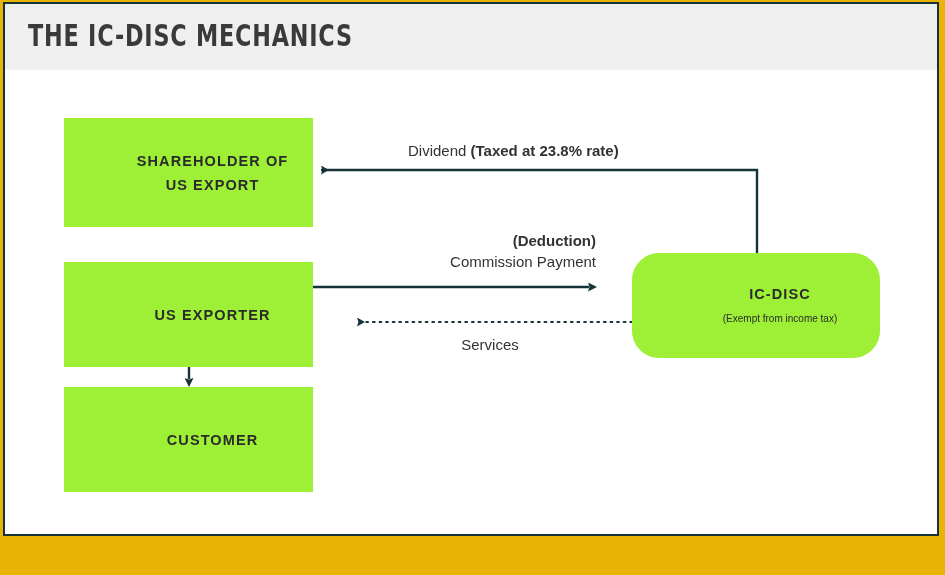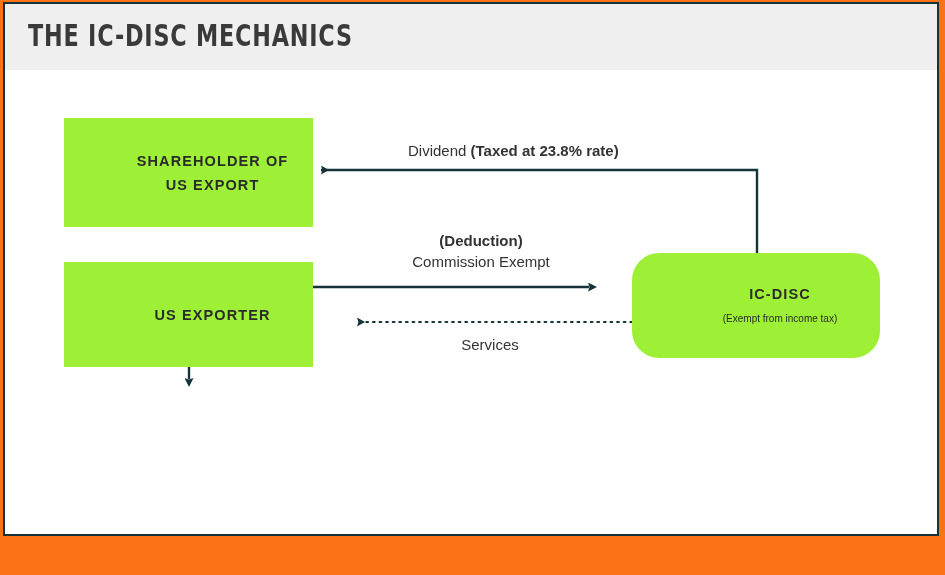--- a/index.html
+++ b/index.html
@@ -7,21 +7,21 @@
     padding: 0;
     background: #ffffff;
   }
   body {
     font-family: "Liberation Sans", sans-serif;
   }
   #canvas {
     position: relative;
     width: 945px;
     height: 575px;
-    background: #f97316;
+    background: #eab308;
     overflow: hidden;
   }
   
   .frame {
     position: absolute;
     left: 3px;
     top: 2px;
     width: 936px;
     height: 534px;
     border: 2px solid #16333a;
@@ -98,21 +98,21 @@
   .edge-label {
     position: absolute;
     color: #333333;
     font-size: 15px;
     line-height: 21px;
     white-space: nowrap;
   }
   .edge-label .strong { font-weight: bold; }
 
   #label-dividend   { left: 408px; top: 140px; }
-  #label-commission { left: 366px; top: 230px; width: 230px; text-align: center; }
+  #label-commission { left: 366px; top: 230px; width: 230px; text-align: right; }
   #label-services   { left: 400px; top: 334px; width: 180px; text-align: center; }
 </style>
 </head>
 <body>
 
 <div id="canvas">
 
   <div class="frame"></div>
 
   <div class="header-band"></div>
@@ -145,32 +145,35 @@
 
   <div class="box" id="box-shareholder">
     <div class="box-title">SHAREHOLDER OF
 US EXPORT</div>
   </div>
 
   <div class="box" id="box-exporter">
     <div class="box-title">US EXPORTER</div>
   </div>
 
+  <div class="box" id="box-customer">
+    <div class="box-title">CUSTOMER</div>
+  </div>
 
   <div class="box" id="box-icdisc">
     <div class="box-title">IC-DISC</div>
     <div class="box-sub">(Exempt from income tax)</div>
   </div>
 
   <div class="edge-label" id="label-dividend">
     <span>Dividend </span><span class="strong">(Taxed at 23.8% rate)</span>
   </div>
 
   <div class="edge-label" id="label-commission">
     <div class="strong">(Deduction)</div>
-    <div>Commission Exempt</div>
+    <div>Commission Payment</div>
   </div>
 
   <div class="edge-label" id="label-services">
     <span>Services</span>
   </div>
 
 </div>
 
 </body></html>

